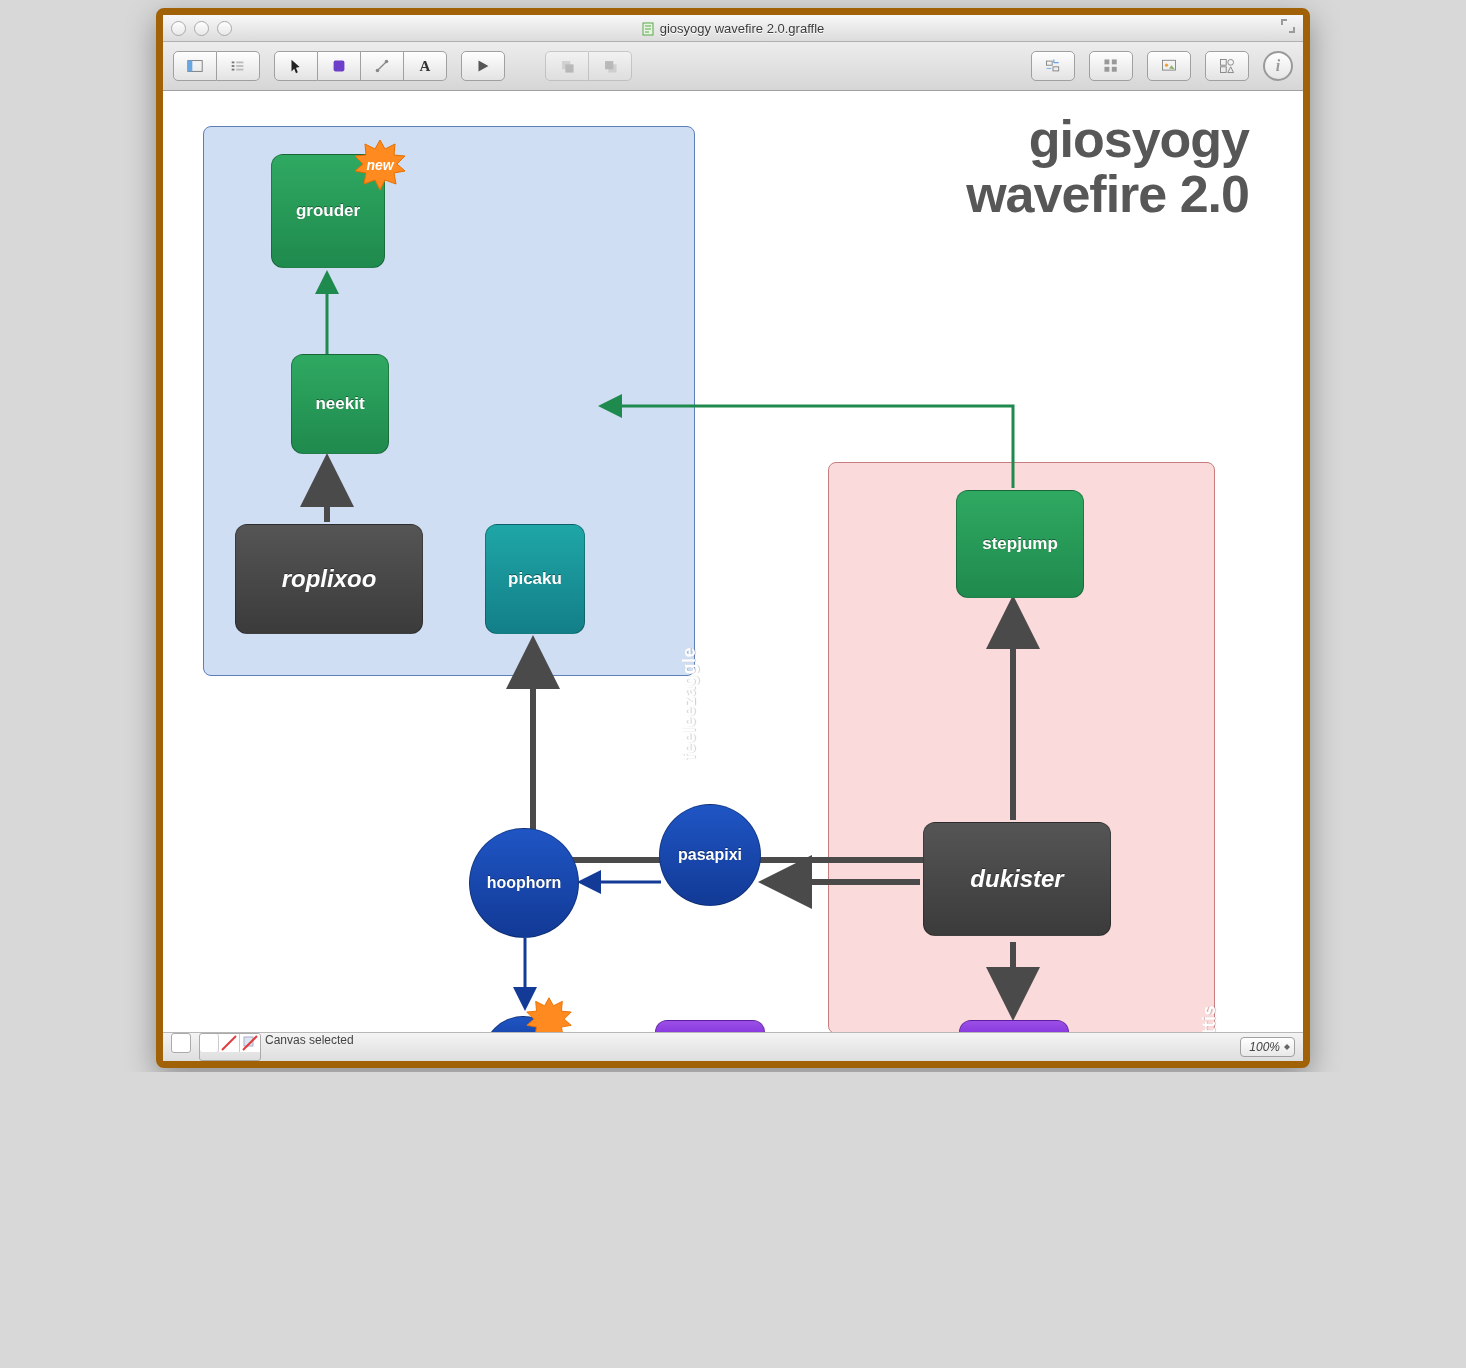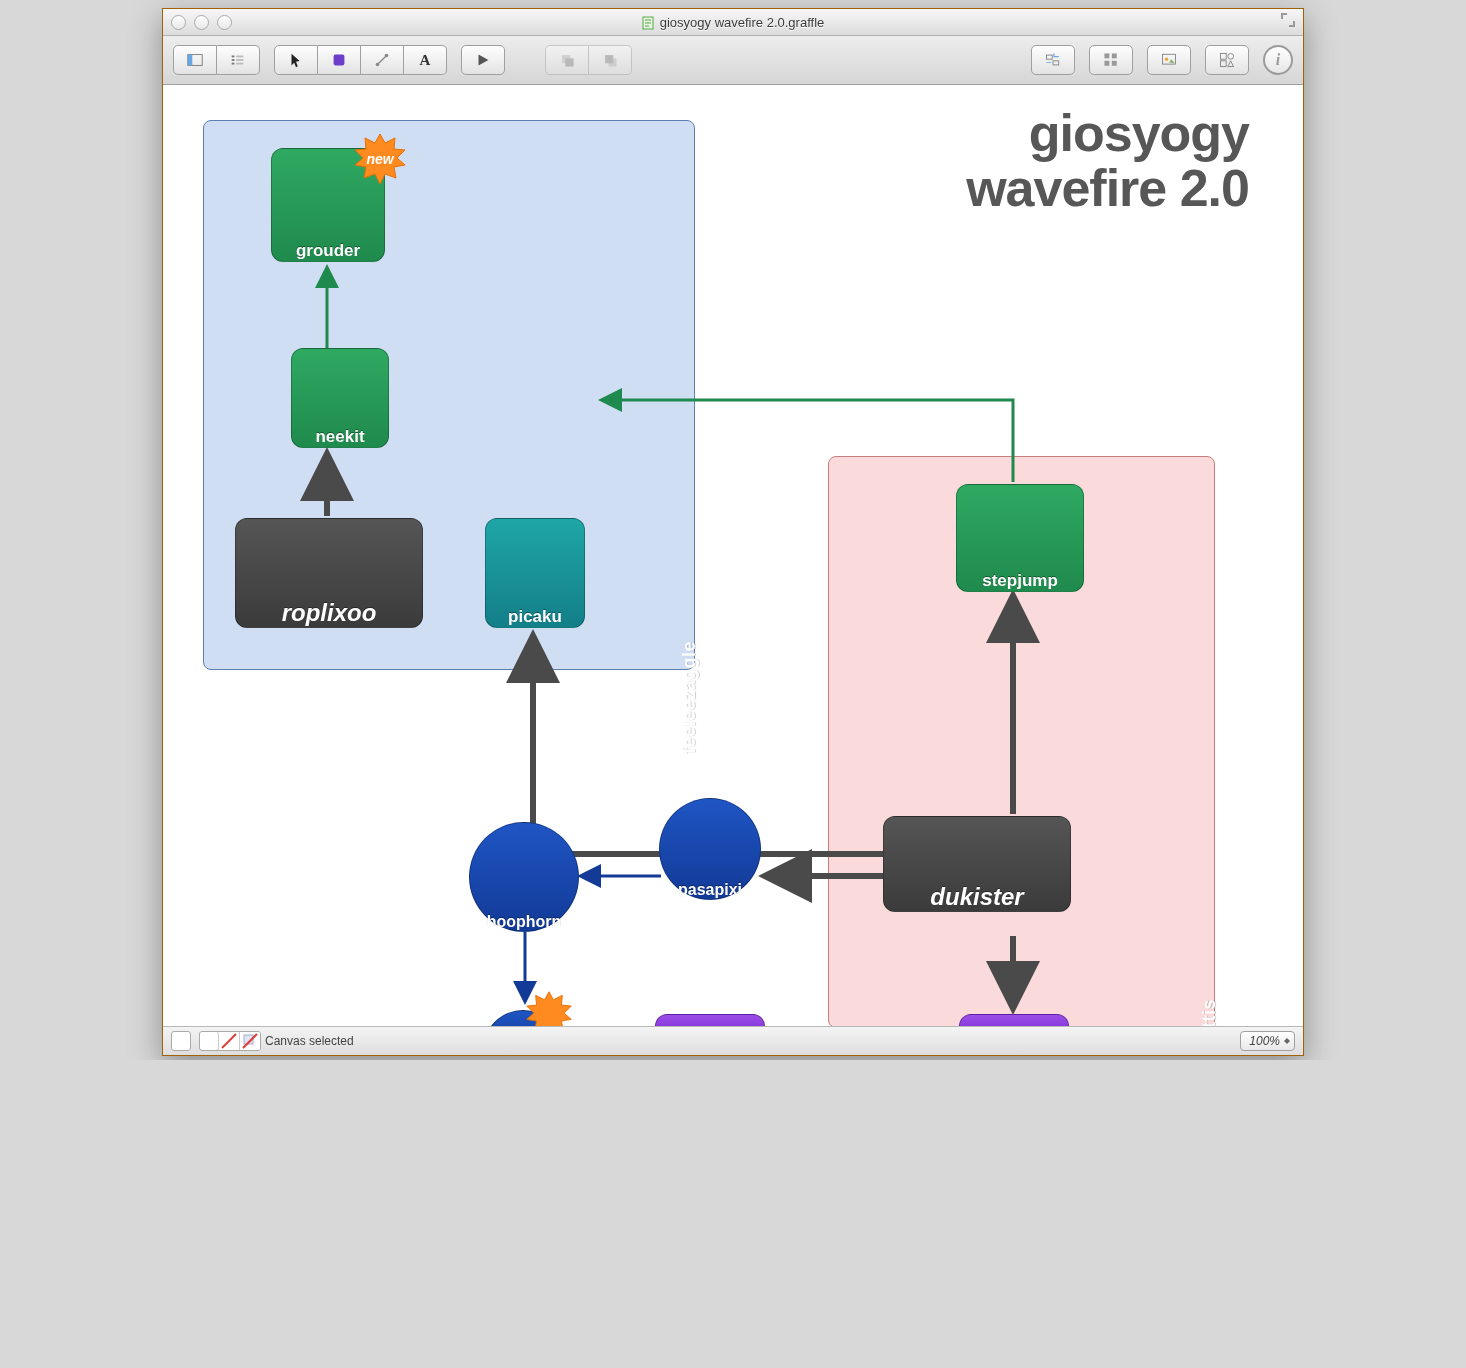--- a/index.html
+++ b/index.html
@@ -1,16 +1,16 @@
 <!DOCTYPE html>
 <html><head>
 <meta charset="utf-8">
 <style>
   html,body{margin:0;padding:0;font-family:-apple-system,"Helvetica Neue",Arial,sans-serif;background:#d8d8d8;}
-  .window{width:1140px;margin:8px auto 4px auto;background:#f2f2f2;border:1px solid #a16207;border-radius:0;
+  .window{width:1140px;margin:8px auto 4px auto;background:#f2f2f2;border:7px solid #a16207;border-radius:8px;
     box-shadow:0 10px 30px rgba(0,0,0,.35);overflow:hidden;}
   
   .titlebar{height:26px;display:flex;align-items:center;padding:0 8px;
     background:linear-gradient(#f7f7f7,#dcdcdc);border-bottom:1px solid #b0b0b0;position:relative;}
   .traffic{display:flex;gap:8px;align-items:center;}
   .traffic .dot{width:13px;height:13px;border-radius:50%;background:linear-gradient(#fdfdfd,#e9e9e9);
     border:1px solid #a9a9a9;box-shadow:inset 0 1px 0 #fff;}
   .title{position:absolute;left:0;right:0;text-align:center;font-size:13px;color:#3b3b3b;
     text-shadow:0 1px 0 #fff;pointer-events:none;}
   .title svg{vertical-align:-3px;margin-right:4px;}
@@ -24,40 +24,40 @@
     color:#444;border-radius:0;}
   .tb-group .tb-btn+.tb-btn{border-left:none;}
   .tb-group .tb-btn:first-child{border-top-left-radius:5px;border-bottom-left-radius:5px;}
   .tb-group .tb-btn:last-child{border-top-right-radius:5px;border-bottom-right-radius:5px;}
   .tb-sep{flex:0 0 auto;width:12px;}
   .tb-right{margin-left:auto;display:flex;gap:14px;align-items:center;}
   .ico{width:18px;height:18px;}
   
   .canvas-wrap{background:#fff;border-top:1px solid #fff;overflow:hidden;}
   .canvas{position:relative;width:1112px;height:940px;background:#fff;}
-  .node{position:absolute;display:flex;align-items:flex-end;justify-content:center;color:#fff;
+  .node{position:absolute;display:flex;align-items:center;justify-content:center;color:#fff;
     font-weight:700;font-size:17px;border-radius:12px;box-sizing:border-box;
     text-shadow:0 -1px 0 rgba(0,0,0,.4);border:1px solid rgba(0,0,0,.25);}
   .node.green{background:linear-gradient(#2fa962,#1f8a4d);}
   .node.teal{background:linear-gradient(#1fa6a6,#137f88);}
   .node.grey{background:linear-gradient(#555,#3b3b3b);font-size:20px;font-style:italic;}
   .node.blue{background:linear-gradient(#1f55c4,#123a96);border-radius:50%;font-size:16px;}
   .node.purple{background:linear-gradient(#9b4fe6,#7a27d8);}
   .group{position:absolute;border-radius:8px;}
   .group.blue{background:rgba(120,160,220,.35);border:1px solid #5d7fb5;}
   .group.pink{background:rgba(240,150,150,.35);border:1px solid #c77d7d;}
   .group-label{position:absolute;right:-6px;bottom:28px;transform:rotate(-90deg);transform-origin:right bottom;
     color:#fff;font-weight:700;font-size:18px;letter-spacing:.5px;text-shadow:0 1px 1px rgba(0,0,0,.2);}
   .title-big{position:absolute;right:26px;top:20px;text-align:right;font-size:52px;font-weight:600;
     color:#575757;letter-spacing:-1px;line-height:1.05;}
   .badge-new{position:absolute;width:54px;height:54px;border-radius:50%;display:flex;
     align-items:center;justify-content:center;font-size:14px;font-weight:700;font-style:italic;color:#fff;}
   svg.arrows{position:absolute;left:0;top:0;width:100%;height:100%;pointer-events:none;}
   
-  .statusbar{height:28px;display:flex;align-items:center;padding:0 8px;gap:4px;
+  .statusbar{height:28px;display:flex;padding:0 8px;gap:4px;
     background:linear-gradient(#f4f4f4,#dedede);border-top:1px solid #b8b8b8;font-size:12px;color:#444;}
   .swatch{width:18px;height:18px;border:1px solid #aaa;border-radius:3px;background:#fff;display:inline-block;
     margin-right:4px;}
   .zoom{margin-left:auto;display:flex;align-items:center;gap:6px;font-style:italic;}
   .zoom-box{border:1px solid #a0a0a0;border-radius:4px;padding:2px 14px 2px 8px;background:linear-gradient(#fff,#e8e8e8);
     font-size:12px;position:relative;}
   .zoom-box:after{content:"";position:absolute;right:4px;top:3px;width:0;height:0;border:3px solid transparent;
     border-bottom-color:#666;}
   .zoom-box:before{content:"";position:absolute;right:4px;bottom:3px;width:0;height:0;border:3px solid transparent;
     border-top-color:#666;}
@@ -253,21 +253,21 @@
       </div>
       <div class="node grey" style="left:72px;top:432px;width:188px;height:110px;font-size:24px">
         <span>roplixoo</span>
       </div>
       <div class="node teal" style="left:322px;top:432px;width:100px;height:110px">
         <span>picaku</span>
       </div>
       <div class="node green" style="left:793px;top:398px;width:128px;height:108px">
         <span>stepjump</span>
       </div>
-      <div class="node grey" style="left:720px;top:730px;width:188px;height:96px;font-size:24px">
+      <div class="node grey" style="left:760px;top:730px;width:188px;height:114px;font-size:24px">
         <span>dukister</span>
       </div>
       <div class="node blue" style="left:306px;top:736px;width:110px;height:110px">
         <span>hoophorn</span>
       </div>
       <div class="node blue" style="left:496px;top:712px;width:102px;height:102px">
         <span>pasapixi</span>
       </div>
 
       <div class="node purple" style="left:492px;top:928px;width:110px;height:24px"></div>

